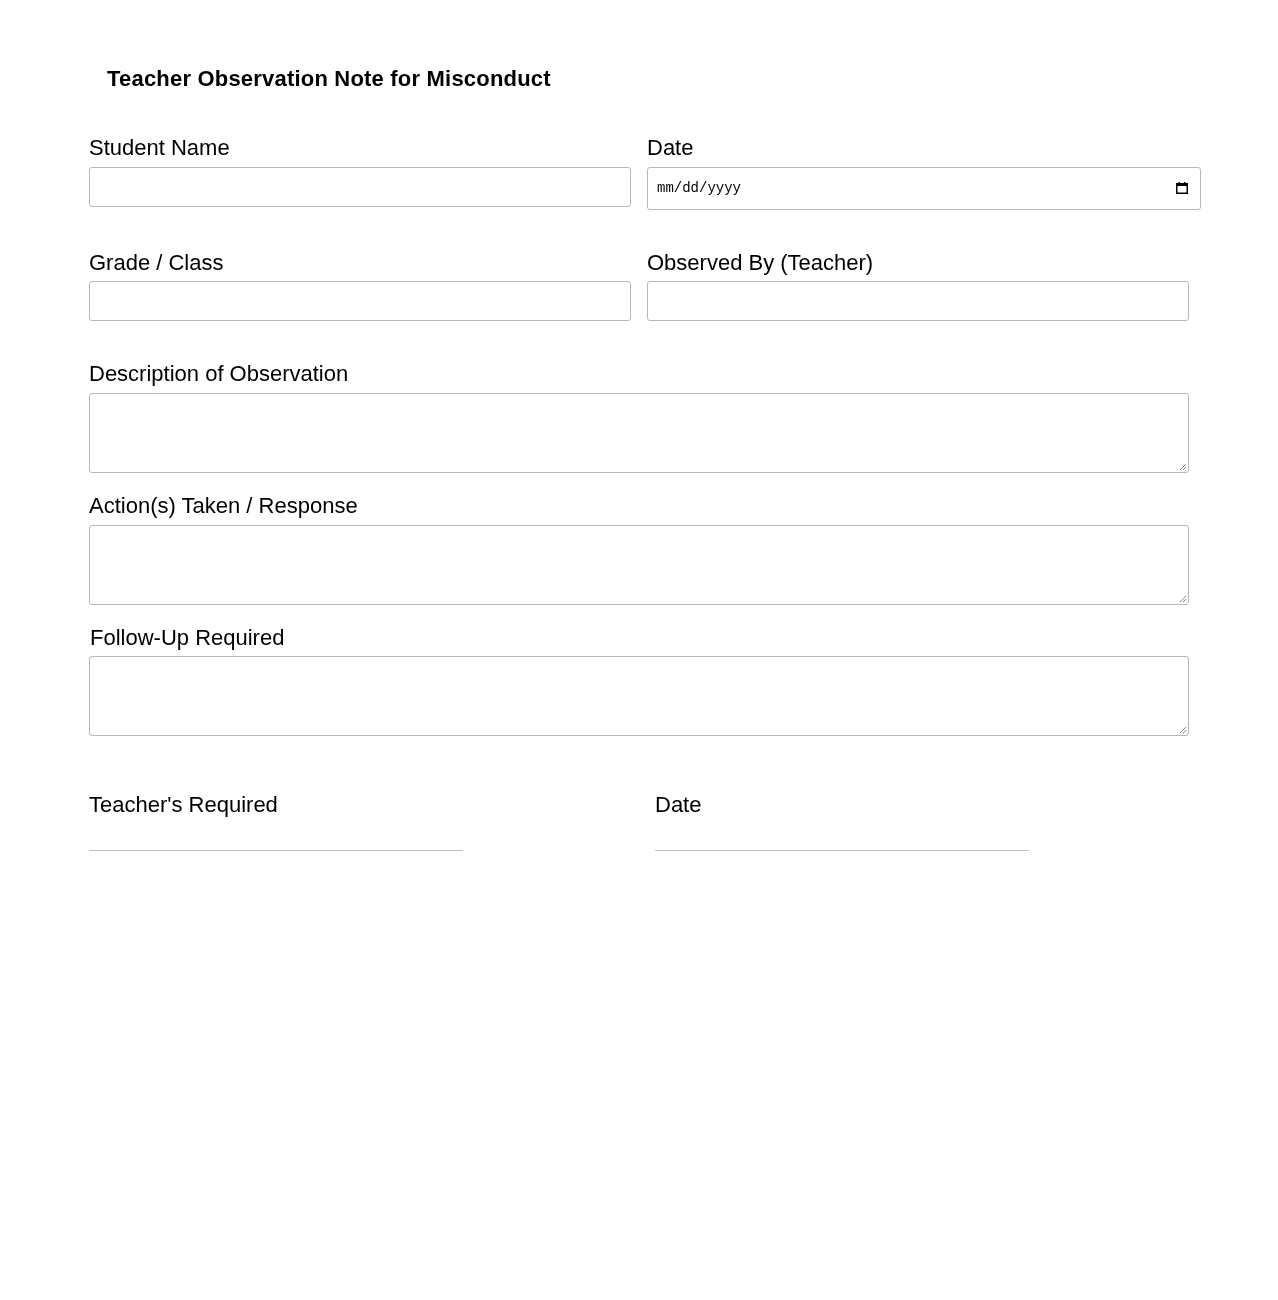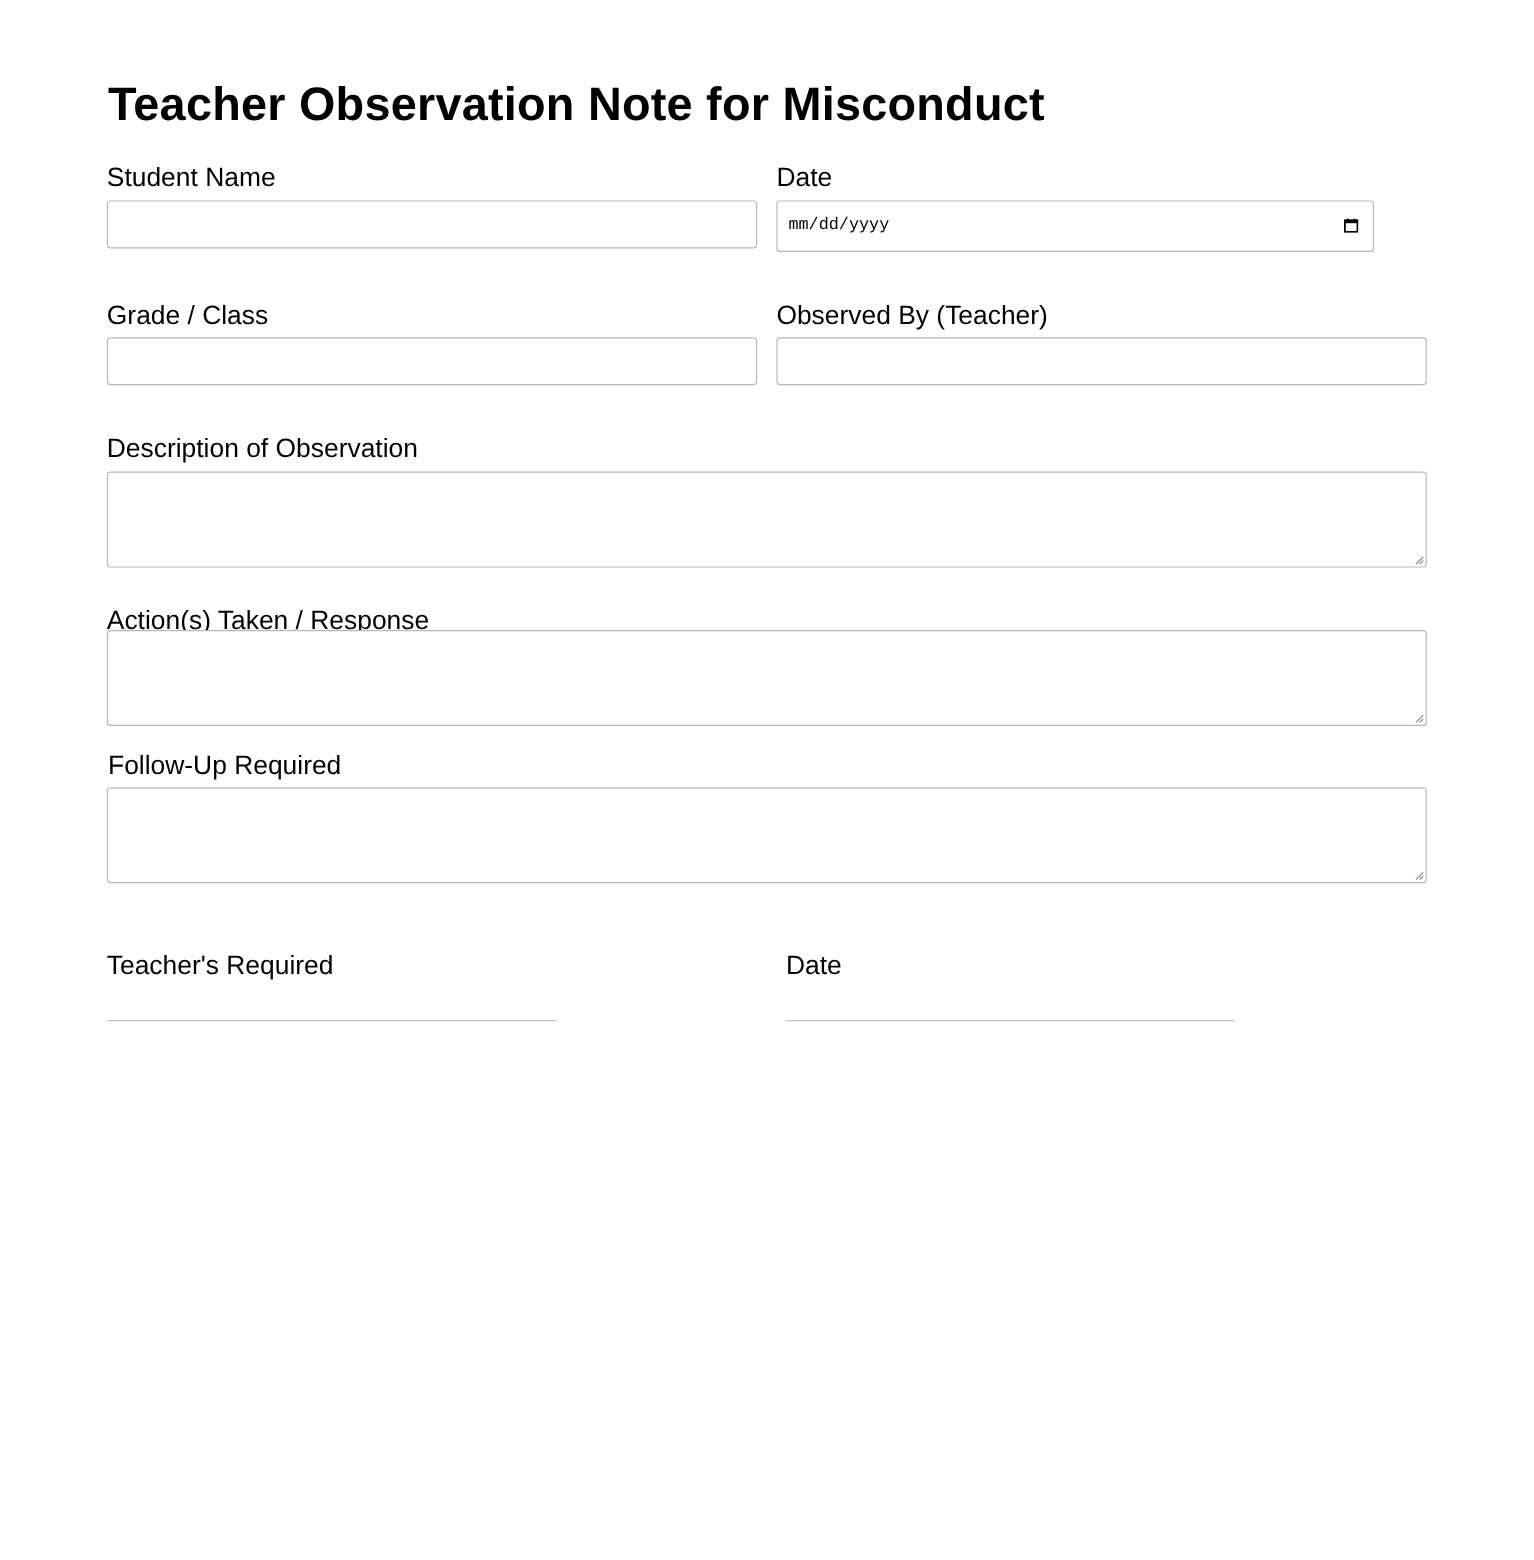--- a/index.html
+++ b/index.html
@@ -1,37 +1,37 @@
 <!DOCTYPE html>
 <html><head>
   <meta charset="utf-8">
   <style>
     html, body { margin: 0; padding: 0; background: #ffffff; }
     body { width: 1278px; height: 1300px; font-family: "Liberation Sans", sans-serif; color: #000; position: relative; }
     .wrap { position: absolute; left: 89px; top: 0; width: 1100px; }
-    h1 { position: absolute; left: 1px; top: 66px; margin: 0; font-size: 39px; font-weight: bold; letter-spacing: 0.2px; white-space: nowrap; }
+    h1 { position: absolute; left: 18px; top: 66px; margin: 0; font-size: 22px; font-weight: bold; letter-spacing: 0.2px; white-space: nowrap; }
     .label { position: absolute; font-size: 22px; line-height: 18px; white-space: nowrap; }
     .input { position: absolute; box-sizing: border-box; border: 1px solid #b8b8b8; border-radius: 3px; background: #fff; }
     .date-input { font-family: "Liberation Mono", monospace; font-size: 14px; }
     .date-text { position: absolute; left: 9px; top: 12px; color: #000; letter-spacing: 0px; }
     .cal-icon { position: absolute; right: 12px; top: 14px; width: 12px; height: 12px; }
     .resize-icon { position: absolute; right: 1px; bottom: 1px; width: 8px; height: 8px; }
     .sig-line { position: absolute; height: 1px; background: #c0c0c0; }
   </style>
 </head>
 <body>
 
 <div class="wrap">
   <h1>Teacher Observation Note for Misconduct</h1>
 
   <div class="label" style="left:0; top:139px;">Student Name</div>
   <div class="input" style="left:0; top:167px; width:542px; height:40px;"></div>
 
   <div class="label" style="left:558px; top:139px;">Date</div>
-  <div class="input date-input" style="left:558px; top:167px; width:498px; height:43px;">
+  <div class="input date-input" style="left:558px; top:167px; width:554px; height:43px;">
     <span class="date-text">mm/dd/yyyy</span>
     <svg class="cal-icon" viewBox="0 0 12 12">
       <rect x="0.75" y="1.75" width="10.5" height="9.5" fill="none" stroke="#000" stroke-width="1.5"></rect>
       <rect x="0" y="1" width="12" height="3" fill="#000"></rect>
       <rect x="2.5" y="0" width="1.5" height="2" fill="#000"></rect>
       <rect x="8" y="0" width="1.5" height="2" fill="#000"></rect>
     </svg>
   </div>
 
   <div class="label" style="left:0; top:254px;">Grade / Class</div>
@@ -41,21 +41,21 @@
   <div class="input" style="left:558px; top:281px; width:542px; height:40px;"></div>
 
   <div class="label" style="left:0; top:365px;">Description of Observation</div>
   <div class="input" style="left:0; top:393px; width:1100px; height:80px;">
     <svg class="resize-icon" viewBox="0 0 8 8">
       <line x1="1" y1="7" x2="7" y2="1" stroke="#888" stroke-width="1"></line>
       <line x1="4" y1="7" x2="7" y2="4" stroke="#888" stroke-width="1"></line>
     </svg>
   </div>
 
-  <div class="label" style="left:0; top:508px;">Action(s) Taken / Response</div>
+  <div class="label" style="left:0; top:497px;">Action(s) Taken / Response</div>
   <div class="input" style="left:0; top:525px; width:1100px; height:80px;">
     <svg class="resize-icon" viewBox="0 0 8 8">
       <line x1="1" y1="7" x2="7" y2="1" stroke="#888" stroke-width="1"></line>
       <line x1="4" y1="7" x2="7" y2="4" stroke="#888" stroke-width="1"></line>
     </svg>
   </div>
 
   <div class="label" style="left:1px; top:629px;">Follow-Up Required</div>
   <div class="input" style="left:0; top:656px; width:1100px; height:80px;">
     <svg class="resize-icon" viewBox="0 0 8 8">

